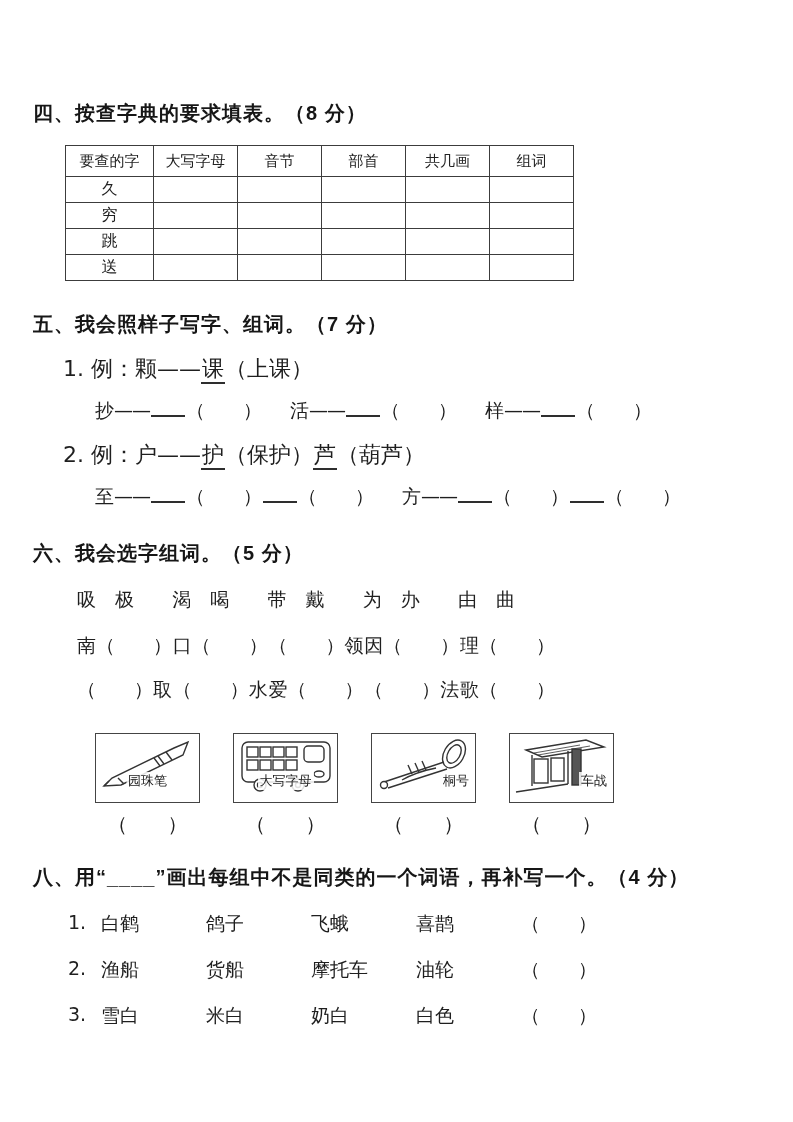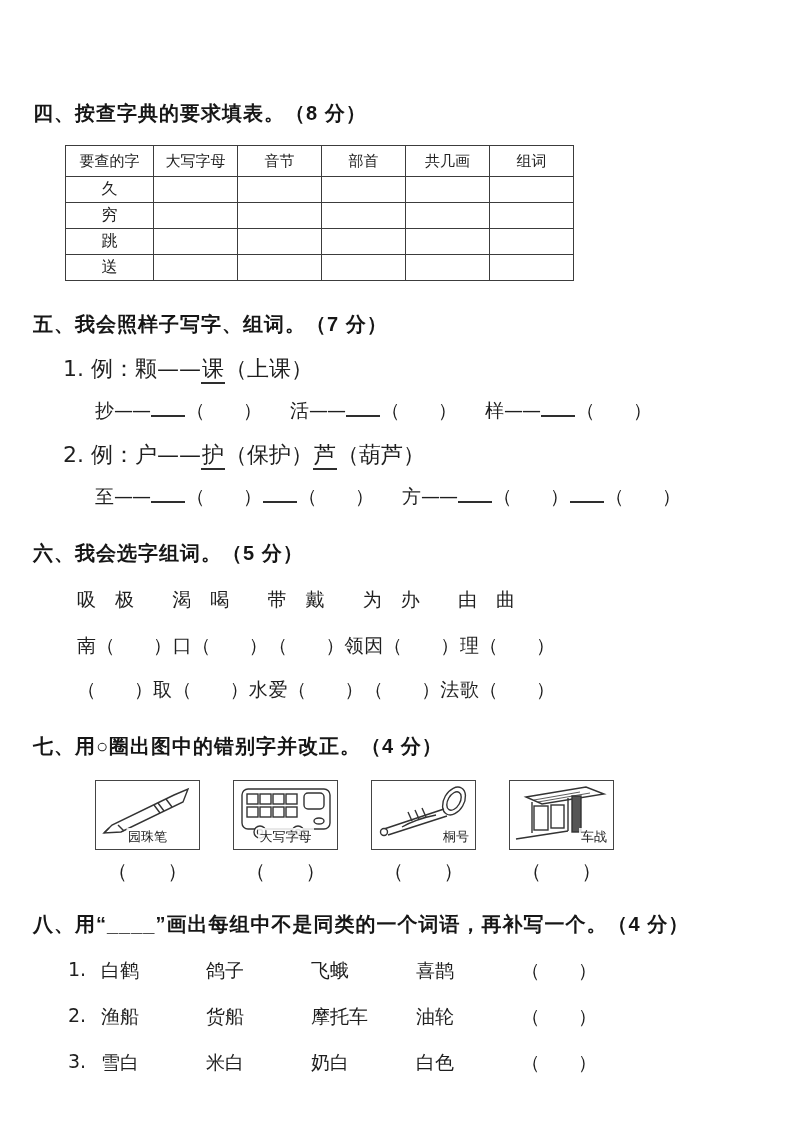--- a/index.html
+++ b/index.html
@@ -51,21 +51,21 @@
 
   
   .sec7 { margin-top:30px; }
   .pic-row { display:flex; gap:33px; margin:20px 0 0 62px; }
   .pic-box {
     width:105px; height:70px; border:1.5px solid #444;
     position:relative; background:#fff;
   }
   .pic-box svg { position:absolute; left:0; top:0; }
   .pic-label {
-    position:absolute; bottom:3px; font-size:13px; color:#222;
+    position:absolute; bottom:12px; font-size:13px; color:#222;
     background:rgba(255,255,255,.85); padding:0 2px; white-space:nowrap;text-align:right;
   }
   .label-center { left:50%; transform:translateX(-50%); }
   .label-right { right:4px; }
   .paren-row { display:flex; gap:33px; margin:8px 0 0 62px; }
   .paren-cell { width:105px; text-align:center; font-size:20px; }
 
   
   .sec8 { margin-top:26px; }
   .s8-row { margin:20px 0 0 35px; font-size:19px; display:flex; white-space:nowrap; }
@@ -176,21 +176,20 @@
     <div class="s6-row s6-l2" id="s6-line2">
         <span>（　　）取</span>
         <span>（　　）水</span>
         <span>爱（　　）</span>
         <span>（　　）法</span>
         <span>歌（　　）</span>
       </div>
   </div>
 
   <div class="sec7">
-    <div class="sec-title">七、用○圈出图中的错别字并改正。（4 分）</div>
     <div class="pic-row">
 
       <div class="pic-box">
         <span>
           <svg width="105" height="70" viewBox="0 0 105 70" fill="none" stroke="#333" stroke-width="1.4">
             <path d="M8,52 L16,44 L78,14 L92,8 L87,21 L25,51 Z" fill="#fff"></path>
             <path d="M8,52 L13,47"></path>
             <path d="M70,18 L76,26"></path>
             <path d="M62,22 L68,30 M58,24 L64,32"></path>
             <path d="M22,44 L28,50"></path>

